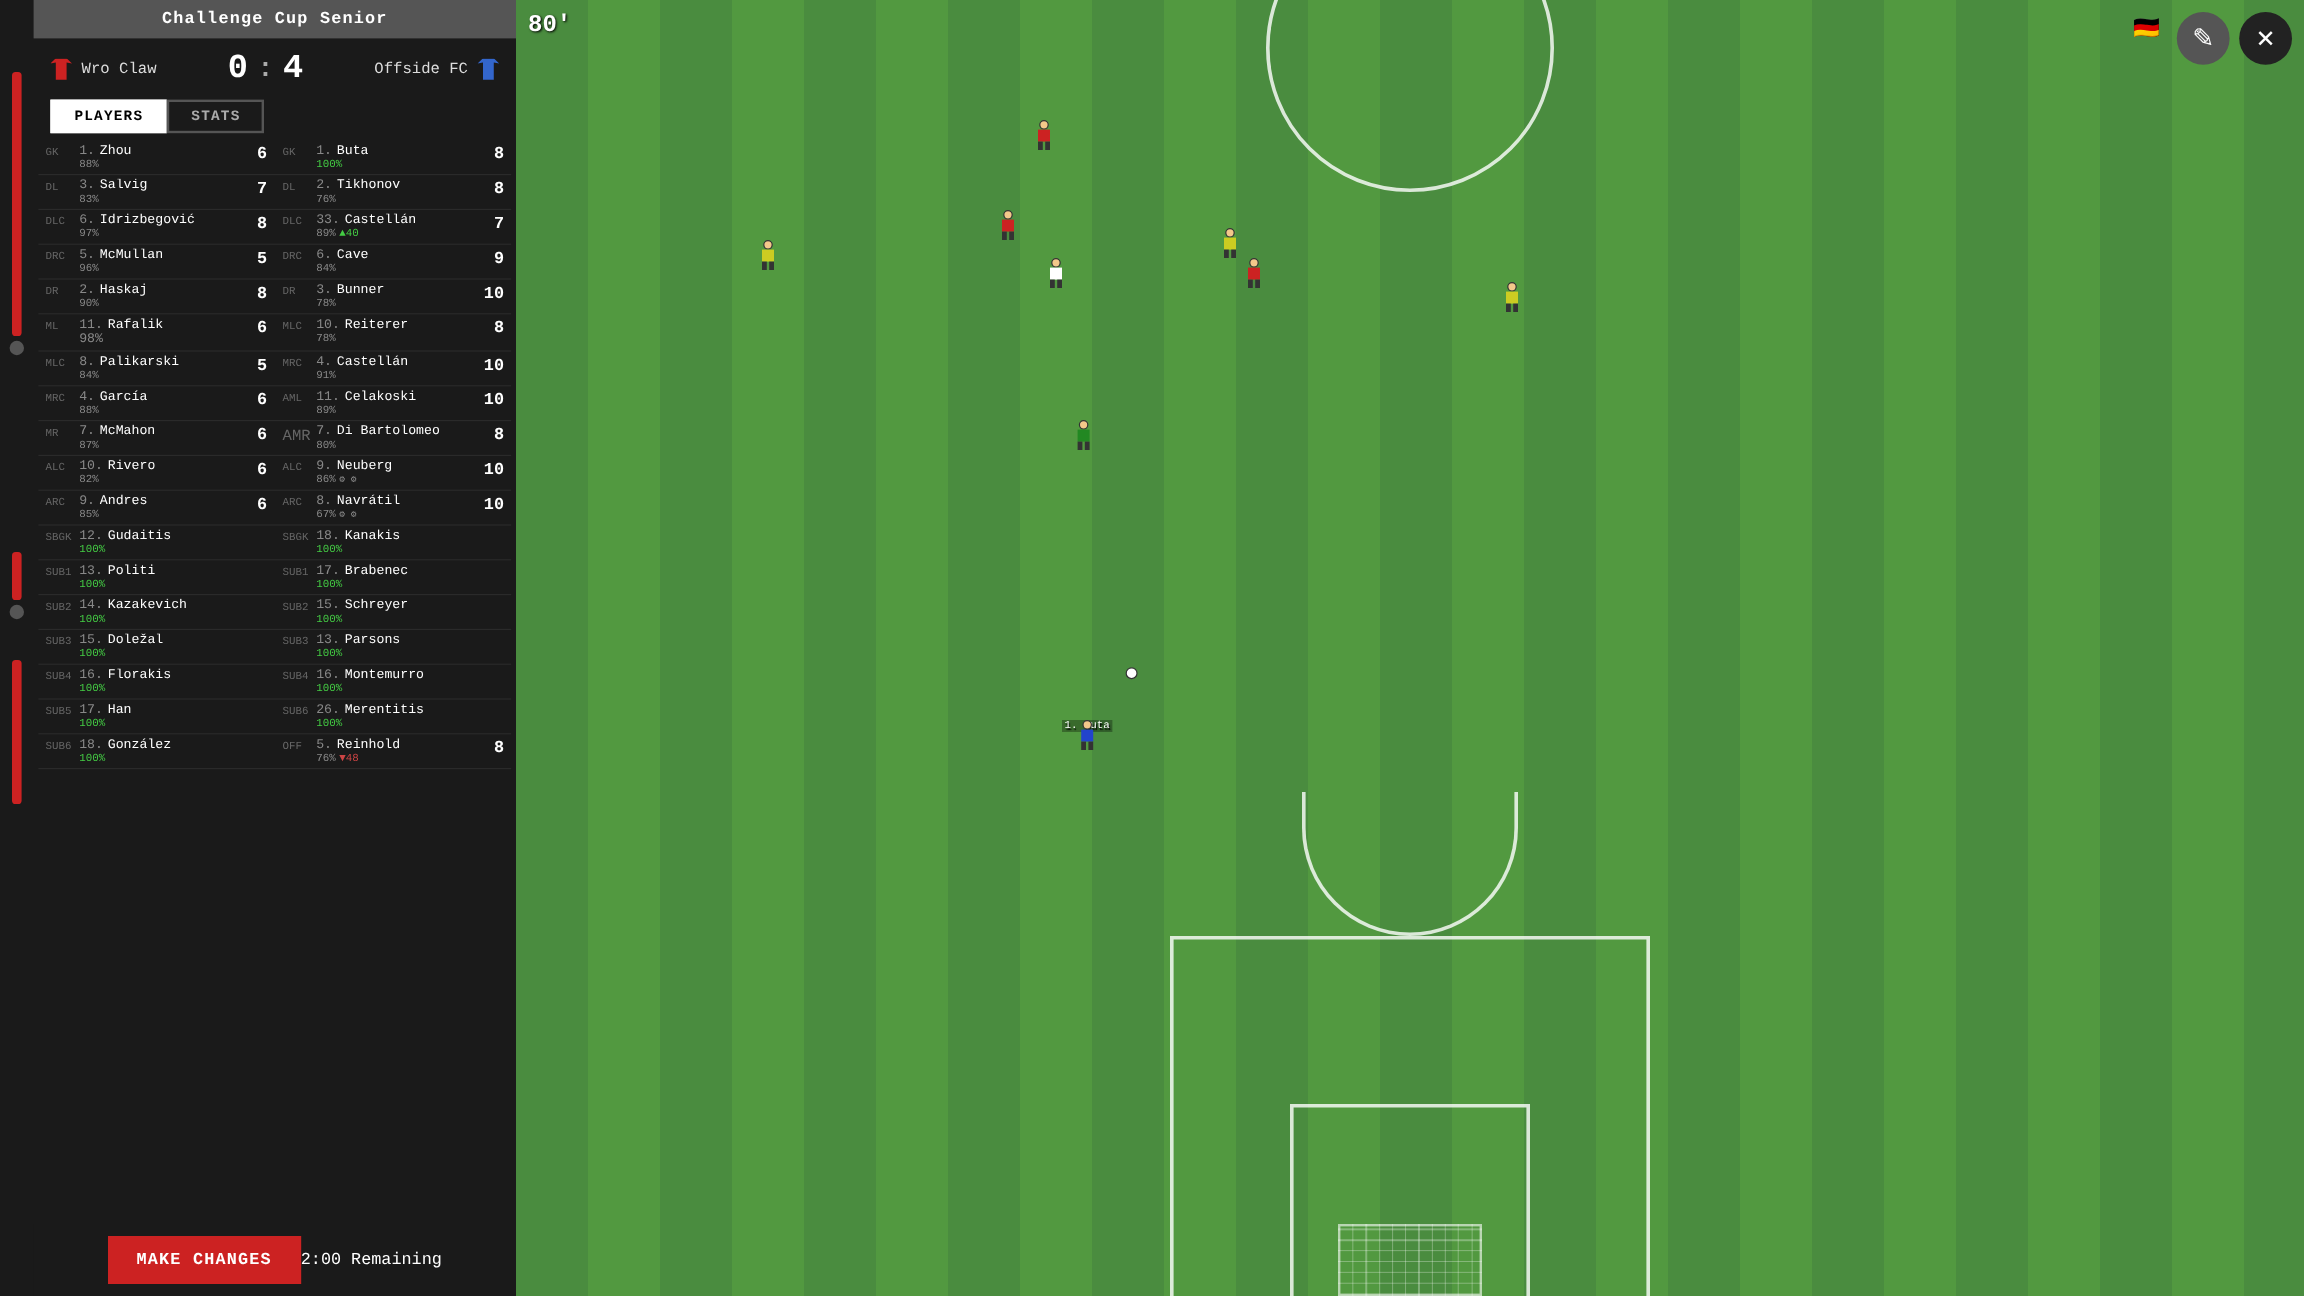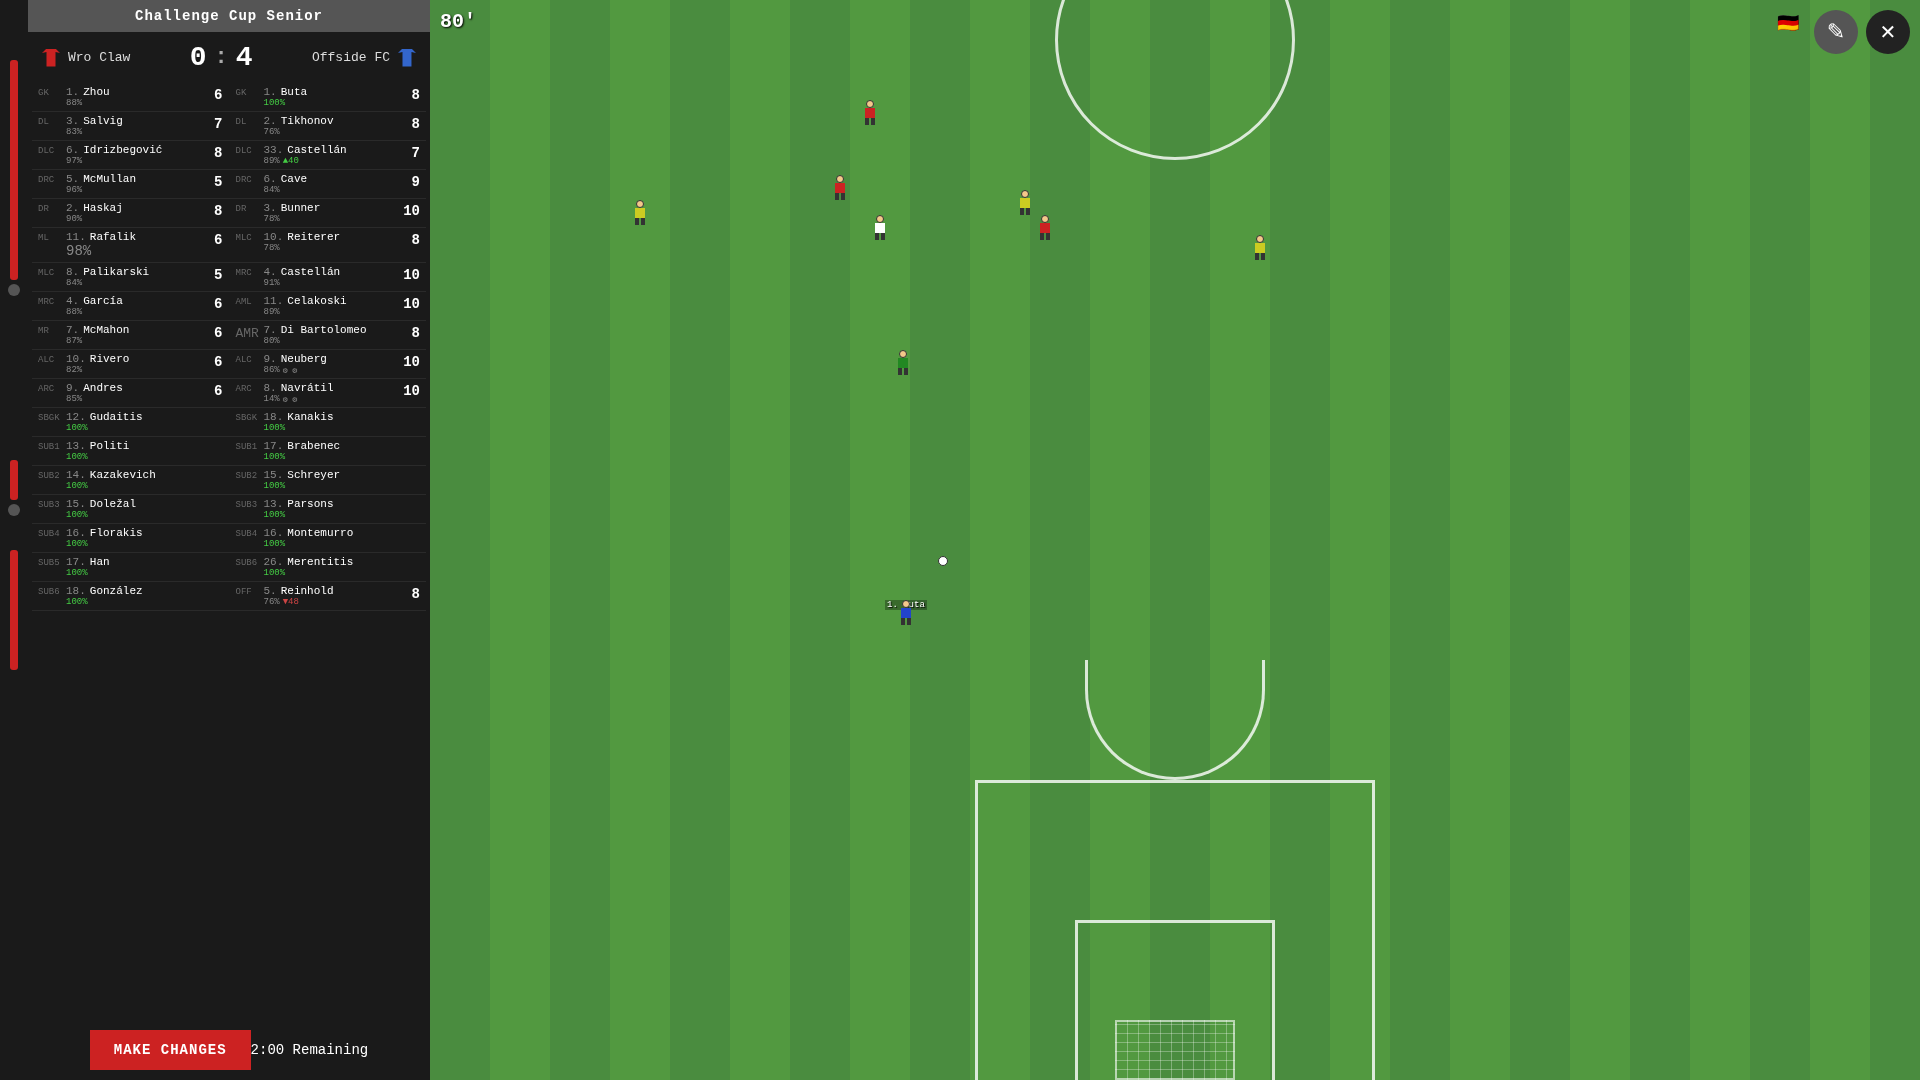--- a/index.html
+++ b/index.html
@@ -454,20 +454,24 @@
         <span>0</span>
         <span class="score-colon">:</span>
         <span>4</span>
       </div>
       <div class="team-right">
         <span class="team-name">Offside FC</span>
         <div class="shirt-blue"></div>
       </div>
     </div>
 
+    <div id="tabs">
+      <button class="tab-btn active">PLAYERS</button>
+      <button class="tab-btn">STATS</button>
+    </div>
 
     <div id="player-list">
 
     <div class="player-row">
           <div class="player-half">
             <div class="pos-label"><span style="color:#666;font-size:9px">GK</span></div>
             <div class="player-info">
     <div class="player-name-line">
       <span class="player-num" style="color:#888;font-size:11px">1.</span>
       <span class="player-name">Zhou</span>
@@ -617,21 +621,21 @@
         </div>
         <div class="player-row">
           <div class="player-half">
             <div class="pos-label"><span style="color:#666;font-size:9px">ML</span></div>
             <div class="player-info">
     <div class="player-name-line">
       <span class="player-num" style="color:#888;font-size:11px">11.</span>
       <span class="player-name">Rafalik</span>
     </div>
     <div class="player-pct">
-      <span style="color:#888;font-size:14px">98%</span>
+      <span style="color:#888;font-size:11px">98%</span>
     </div>
   </div>
             <div class="player-rating">6</div>
           </div>
           <div style="width: 1px; background: rgb(51, 51, 51); margin: 0px 4px;"></div>
           <div class="player-half">
             <div class="pos-label"><span style="color:#666;font-size:9px">MLC</span></div>
             <div class="player-info">
     <div class="player-name-line">
       <span class="player-num" style="color:#888;font-size:11px">10.</span>
@@ -782,21 +786,21 @@
           </div>
           <div style="width: 1px; background: rgb(51, 51, 51); margin: 0px 4px;"></div>
           <div class="player-half">
             <div class="pos-label"><span style="color:#666;font-size:9px">ARC</span></div>
             <div class="player-info">
     <div class="player-name-line">
       <span class="player-num" style="color:#888;font-size:11px">8.</span>
       <span class="player-name">Navrátil</span>
     </div>
     <div class="player-pct">
-      <span style="color:#888;font-size:9px">14%</span>
+      <span style="color:#888;font-size:9px">67%</span>
 
       <span style="color:#888;font-size:8px">⚙ ⚙</span>
     </div>
   </div>
             <div class="player-rating">10</div>
           </div>
         </div>
         <div class="player-row">
           <div class="player-half">
             <div class="pos-label"><span style="color:#666;font-size:9px">SBGK</span></div>

